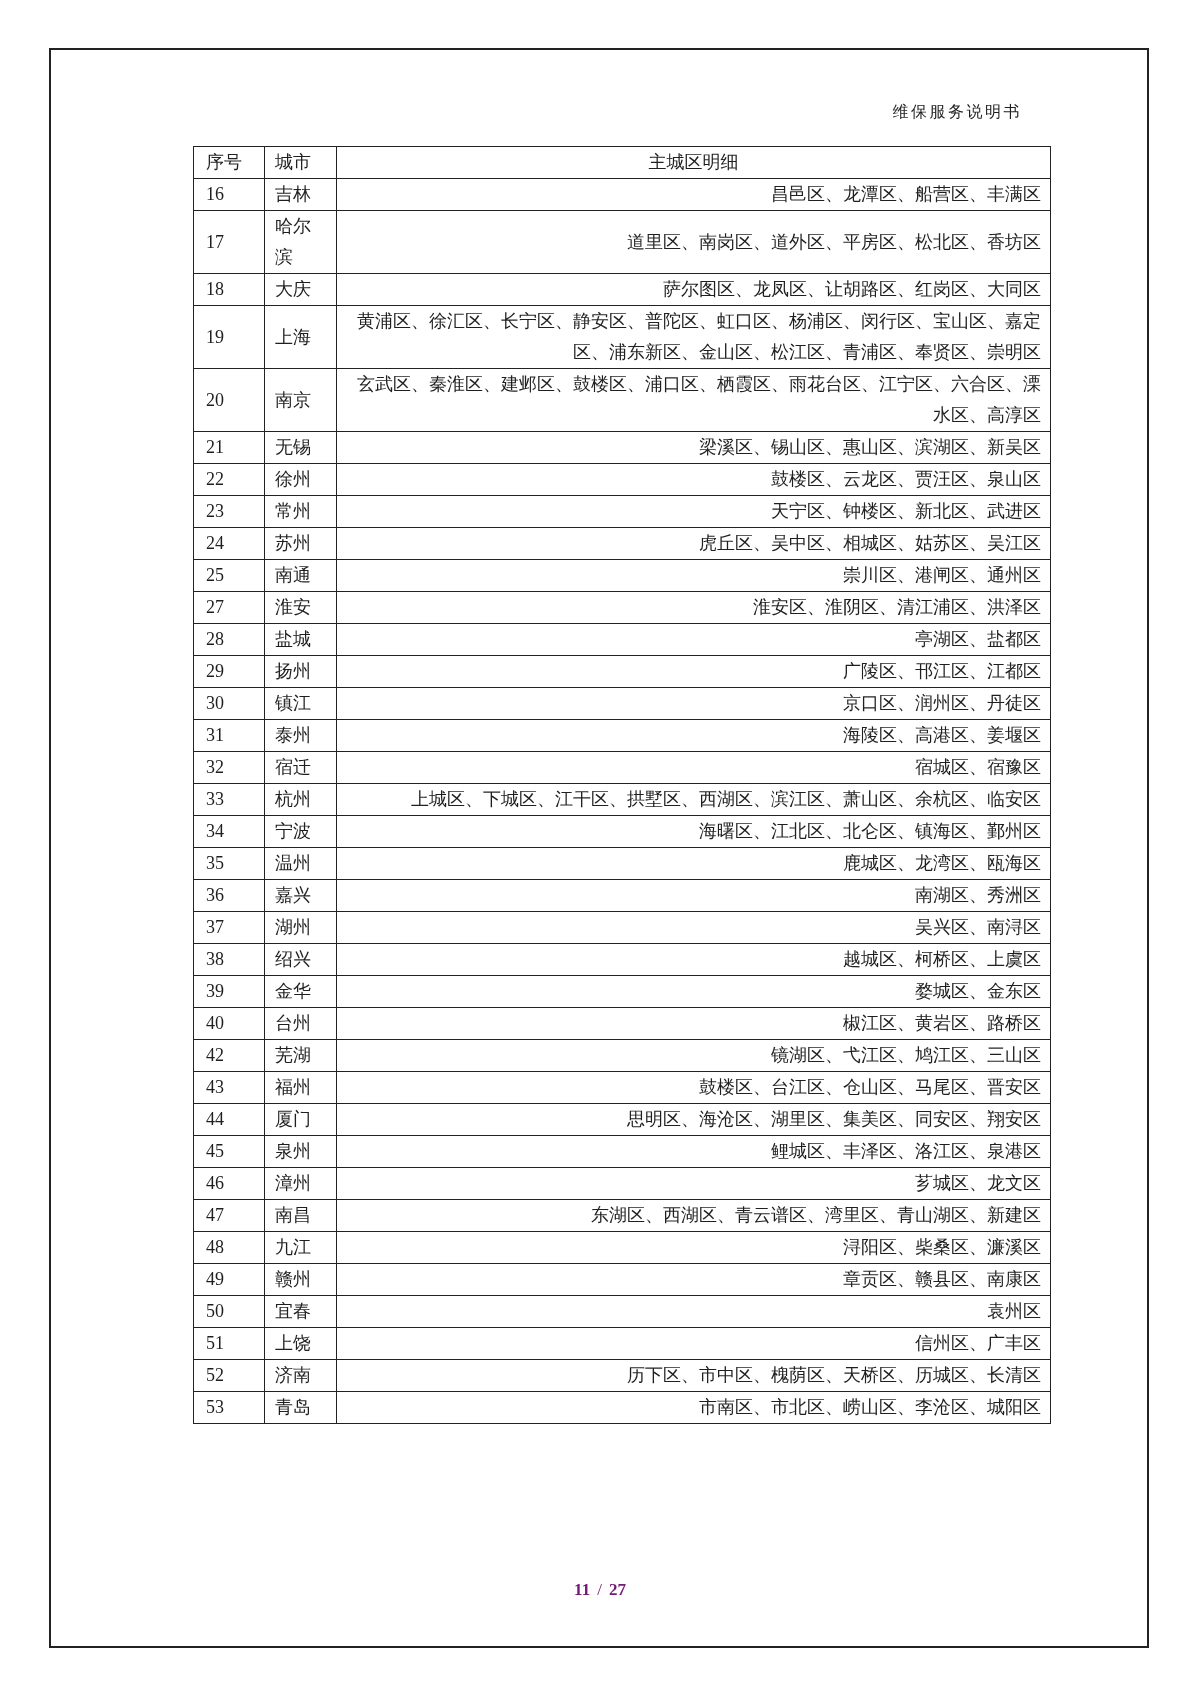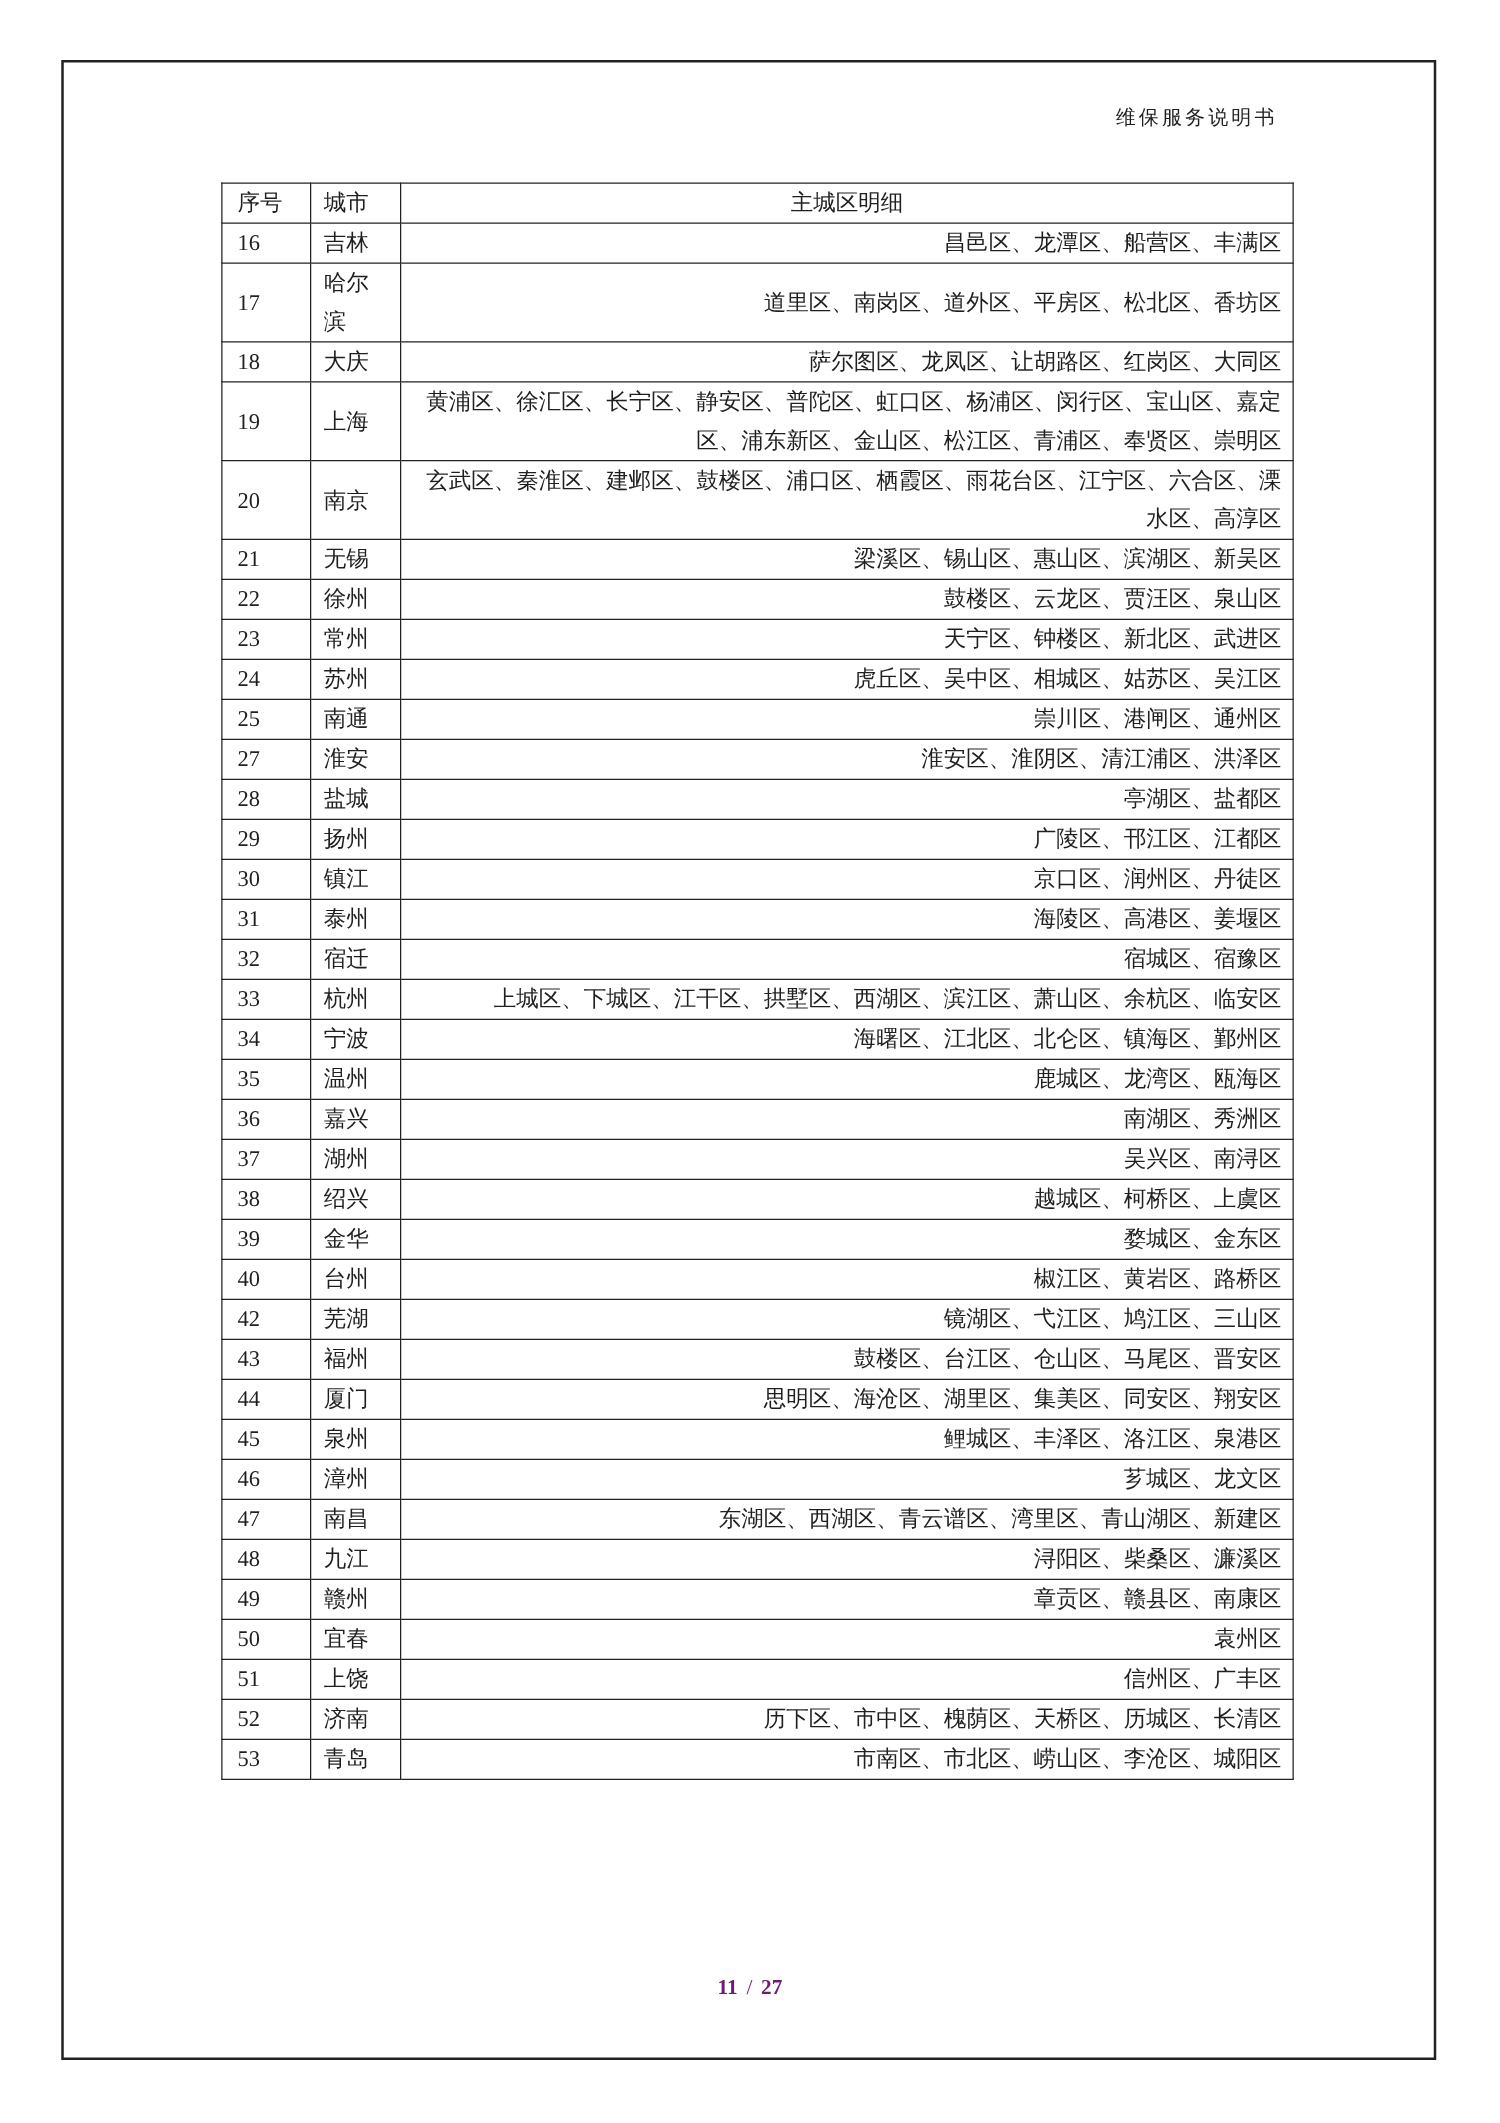--- a/index.html
+++ b/index.html
@@ -13,29 +13,29 @@
   }
   .page-border {
     position: absolute;
     left: 49px; top: 48px;
     width: 1100px; height: 1600px;
     border: 2px solid #222222;
     box-sizing: border-box;
   }
   .doc-title {
     position: absolute;
-    top: 84px; right: 178px;
+    top: 102px; right: 178px;
     font-size: 16px;
     letter-spacing: 2.5px;
     color: #1f1f1f;
     white-space: nowrap;
   }
   table.city-table {
     position: absolute;
-    left: 177px; top: 146px;
+    left: 193px; top: 146px;
     width: 857px;
     border-collapse: collapse;
     table-layout: fixed;
   }
   .city-table th, .city-table td {
     border: 1.5px solid #222222;
     font-size: 18px;
     line-height: 31px;
     font-weight: normal;
     vertical-align: middle;

